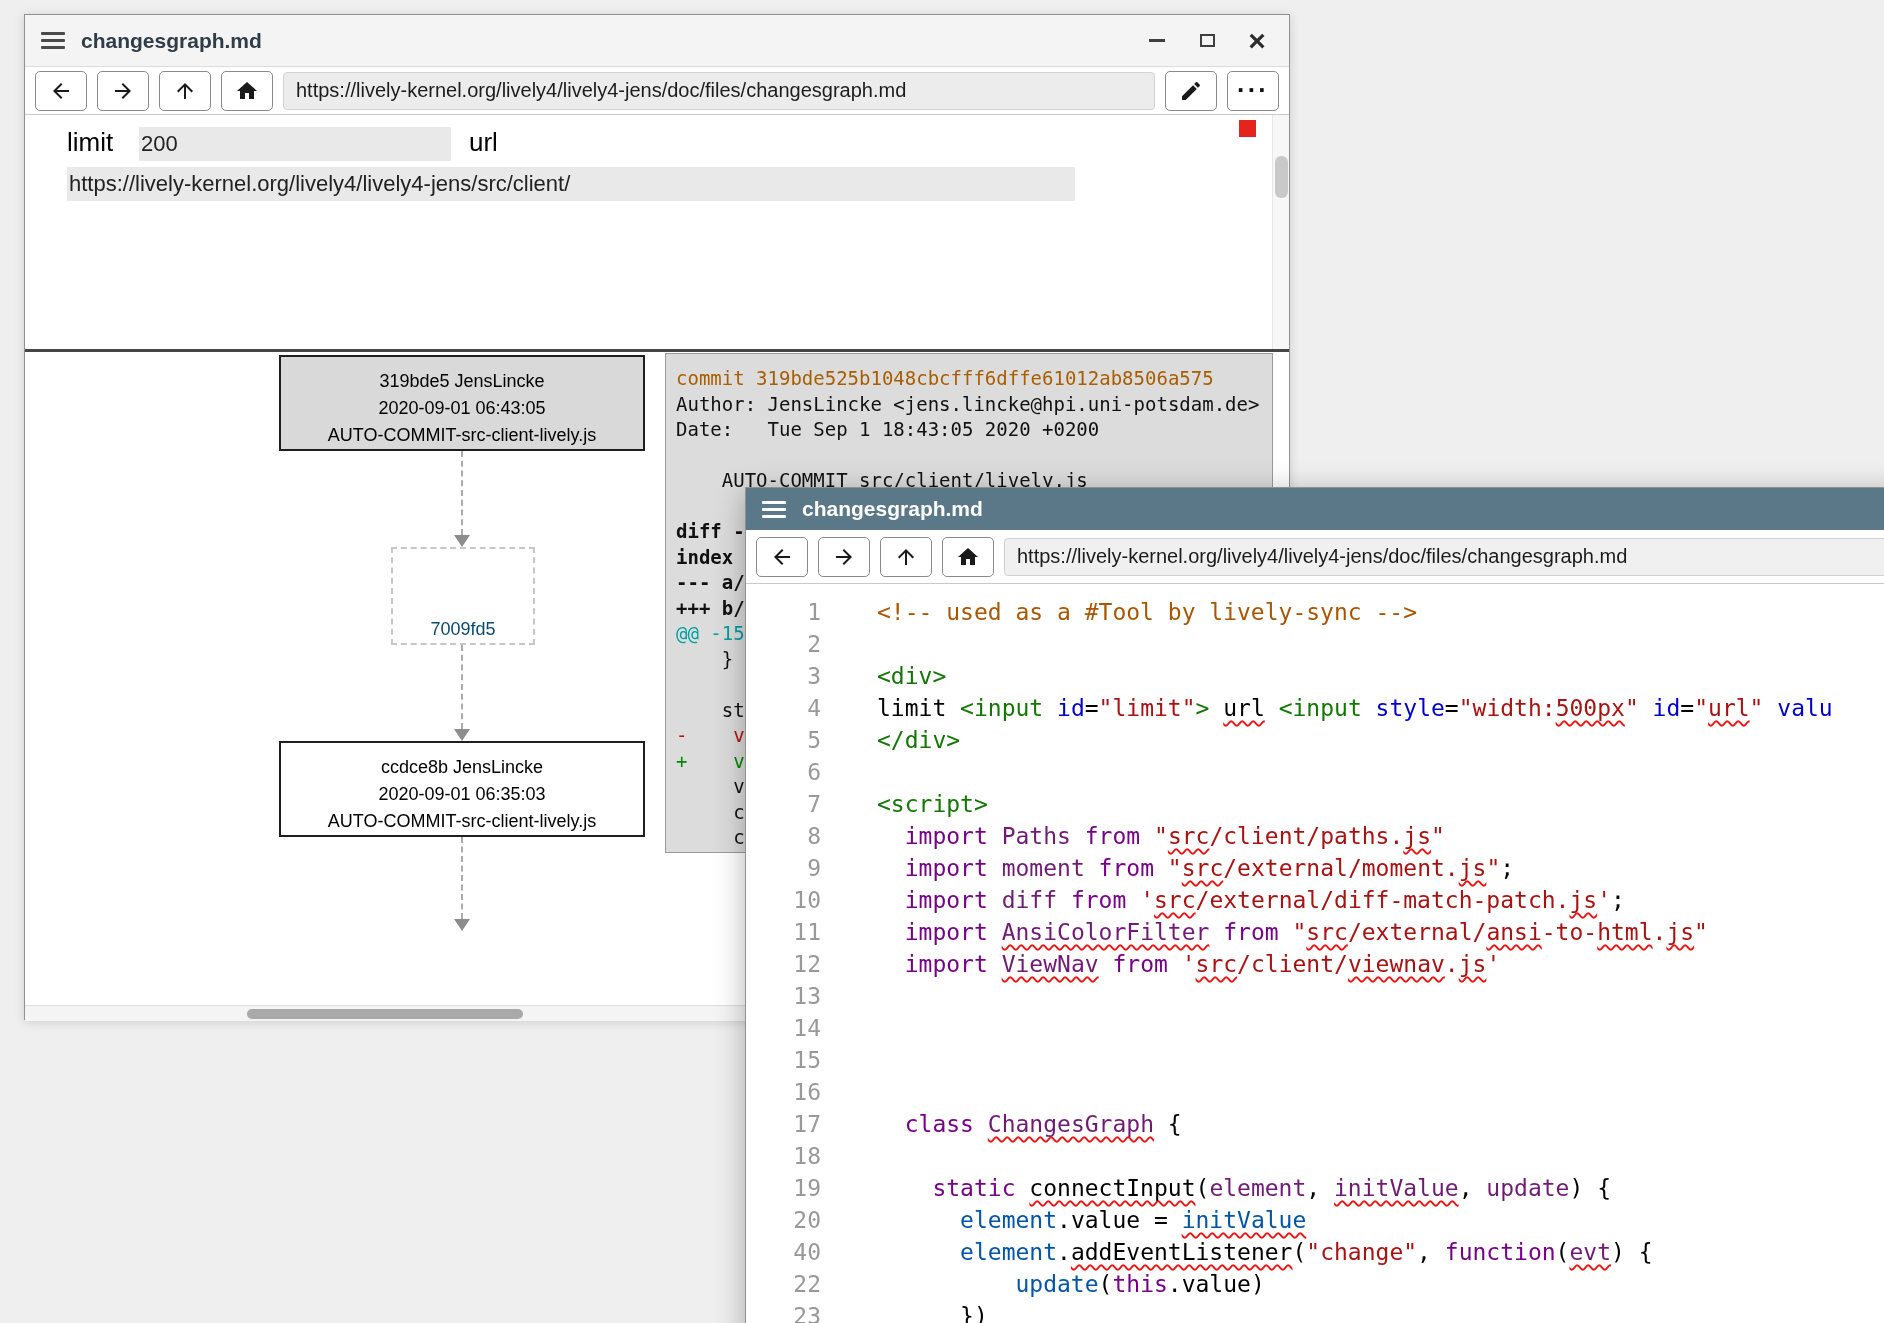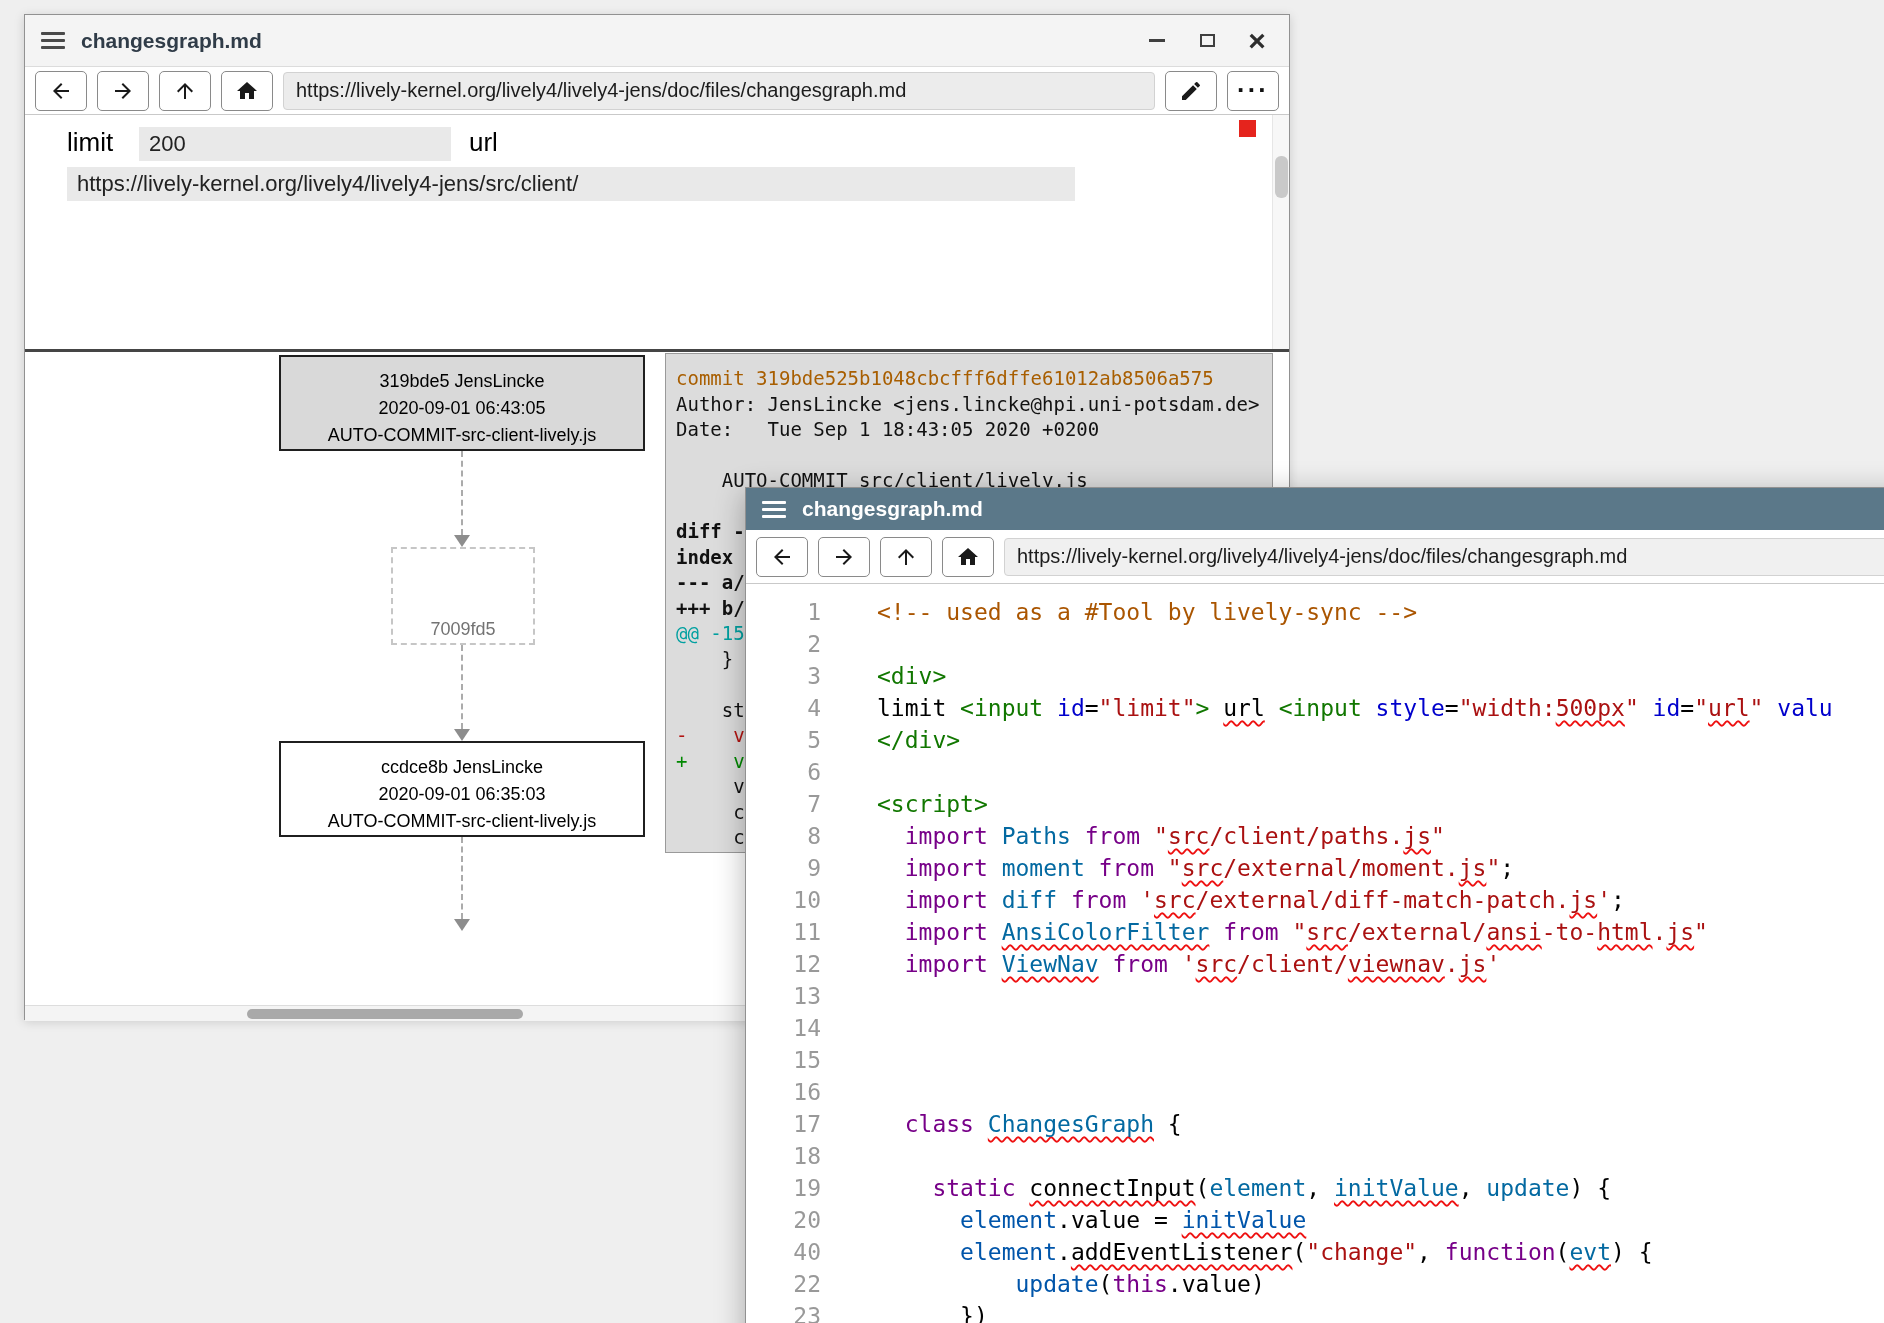--- a/index.html
+++ b/index.html
@@ -36,35 +36,35 @@
   .urlfield{flex:1;height:38px;background:#ececec;border:1px solid #d2d2d2;border-radius:4px;
     font-size:20px;color:#1c1c1c;padding:0 12px;font-family:Liberation Sans, sans-serif;min-width:50px}
   #win2 .urlfield{background:#f0f0f0}
 
   
   .formarea{position:absolute;left:0;top:100px;width:100%;height:234px;background:#fff}
   .lbl{position:absolute;font-size:26px;color:#000}
   #lbl-limit{left:42px;top:12px}
   #lbl-url{left:444px;top:12px}
   .flatinput{position:absolute;background:#e9e9e9;border:none;height:34px;font-size:22px;
-    color:#222;padding:0 10px;font-family:"Liberation Sans",sans-serif}
+    color:#222;padding:0 2px;font-family:"Liberation Sans",sans-serif}
   #inp-limit{left:114px;top:12px;width:312px}
   #inp-url{left:42px;top:52px;width:1008px}
   #redsq{position:absolute;left:1214px;top:5px;width:17px;height:17px;background:#e5241d}
   .vscroll{position:absolute;right:0;top:0;width:17px;height:234px;background:#f7f7f7;border-left:1px solid #e6e6e6}
   .vthumb{position:absolute;left:2px;top:41px;width:13px;height:42px;background:#c9c9c9;border-radius:6px}
 
   .divider{position:absolute;left:0;top:334px;width:100%;height:3px;background:#454545}
 
   
   .grapharea{position:absolute;left:0;top:337px;width:100%;height:653px;background:#fff;overflow:hidden}
   .node{position:absolute;display:flex;flex-direction:column;justify-content:flex-end;text-align:center;
     font-size:18px;line-height:27px;border:2px solid #1f1f1f;background:#fff;color:#000}
   .node.selected{background:#d9d9d9}
-  .node.ghost{border:2px dashed #c6c6c6;color:#737373}
+  .node.ghost{border:2px dashed #c6c6c6;color:#0c4a6e}
   #node1{left:254px;top:3px;width:366px;height:96px}
   #node2g{left:366px;top:195px;width:144px;height:98px}
   #node3{left:254px;top:389px;width:366px;height:96px}
   #node4g{left:366px;top:579px;width:144px;height:98px}
   .aline{position:absolute;width:0;border-left:2px dashed #ababab}
   .ahead{position:absolute;width:0;height:0;border-left:8px solid transparent;border-right:8px solid transparent;border-top:12px solid #8d8d8d}
 
   .diffpanel{position:absolute;left:640px;top:1px;width:608px;height:500px;background:#dcdcdc;
     border:1px solid #9a9a9a;padding:12px 4px 8px 10px;font-family:"DejaVu Sans Mono",monospace;
     font-size:19px;line-height:25.5px;color:#111;overflow:hidden}
@@ -78,21 +78,21 @@
   .hscroll{position:absolute;left:0;top:990px;width:100%;height:16px;background:#f4f4f4;border-top:1px solid #ddd}
   .hthumb{position:absolute;left:222px;top:3px;width:276px;height:10px;background:#a9a9a9;border-radius:5px}
 
   
   .editor{position:absolute;left:0;top:96px;right:0;bottom:0;background:#fff;padding-top:12px;
     font-family:"DejaVu Sans Mono",monospace;font-size:23px;line-height:32px;color:#000;overflow:hidden}
   .cmline{display:flex;white-space:pre;min-height:32px}
   .gut{width:75px;text-align:right;color:#999;flex:none}
   .codetxt{padding-left:56px}
   .kw{color:#708}
-  .def{color:#0369a1}
+  .def{color:#701a75}
   .var2{color:#05a}
   .str{color:#a11}
   .cm{color:#a50}
   .tag{color:#170}
   .attr{color:#00c}
   .u{text-decoration-line:underline;text-decoration-style:wavy;text-decoration-color:#e11;
      text-decoration-thickness:2px;text-underline-offset:4px;text-decoration-skip-ink:none}
 </style>
 </head>
 <body>

